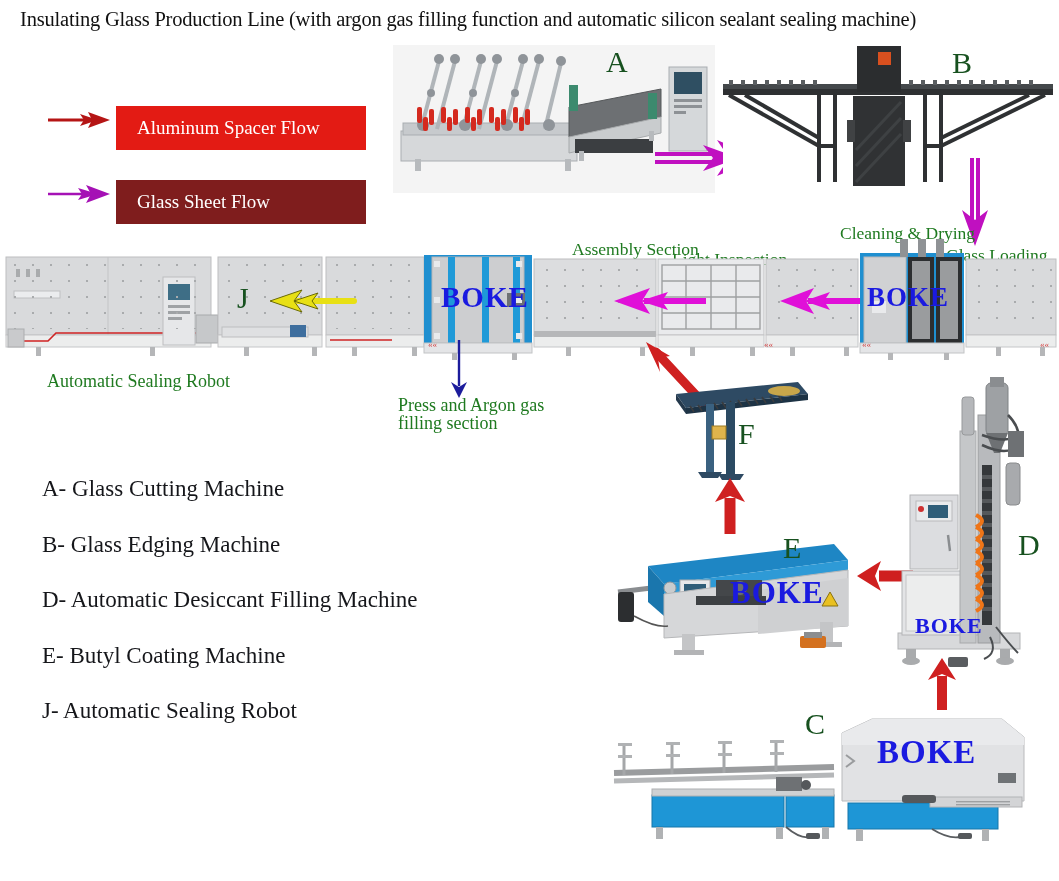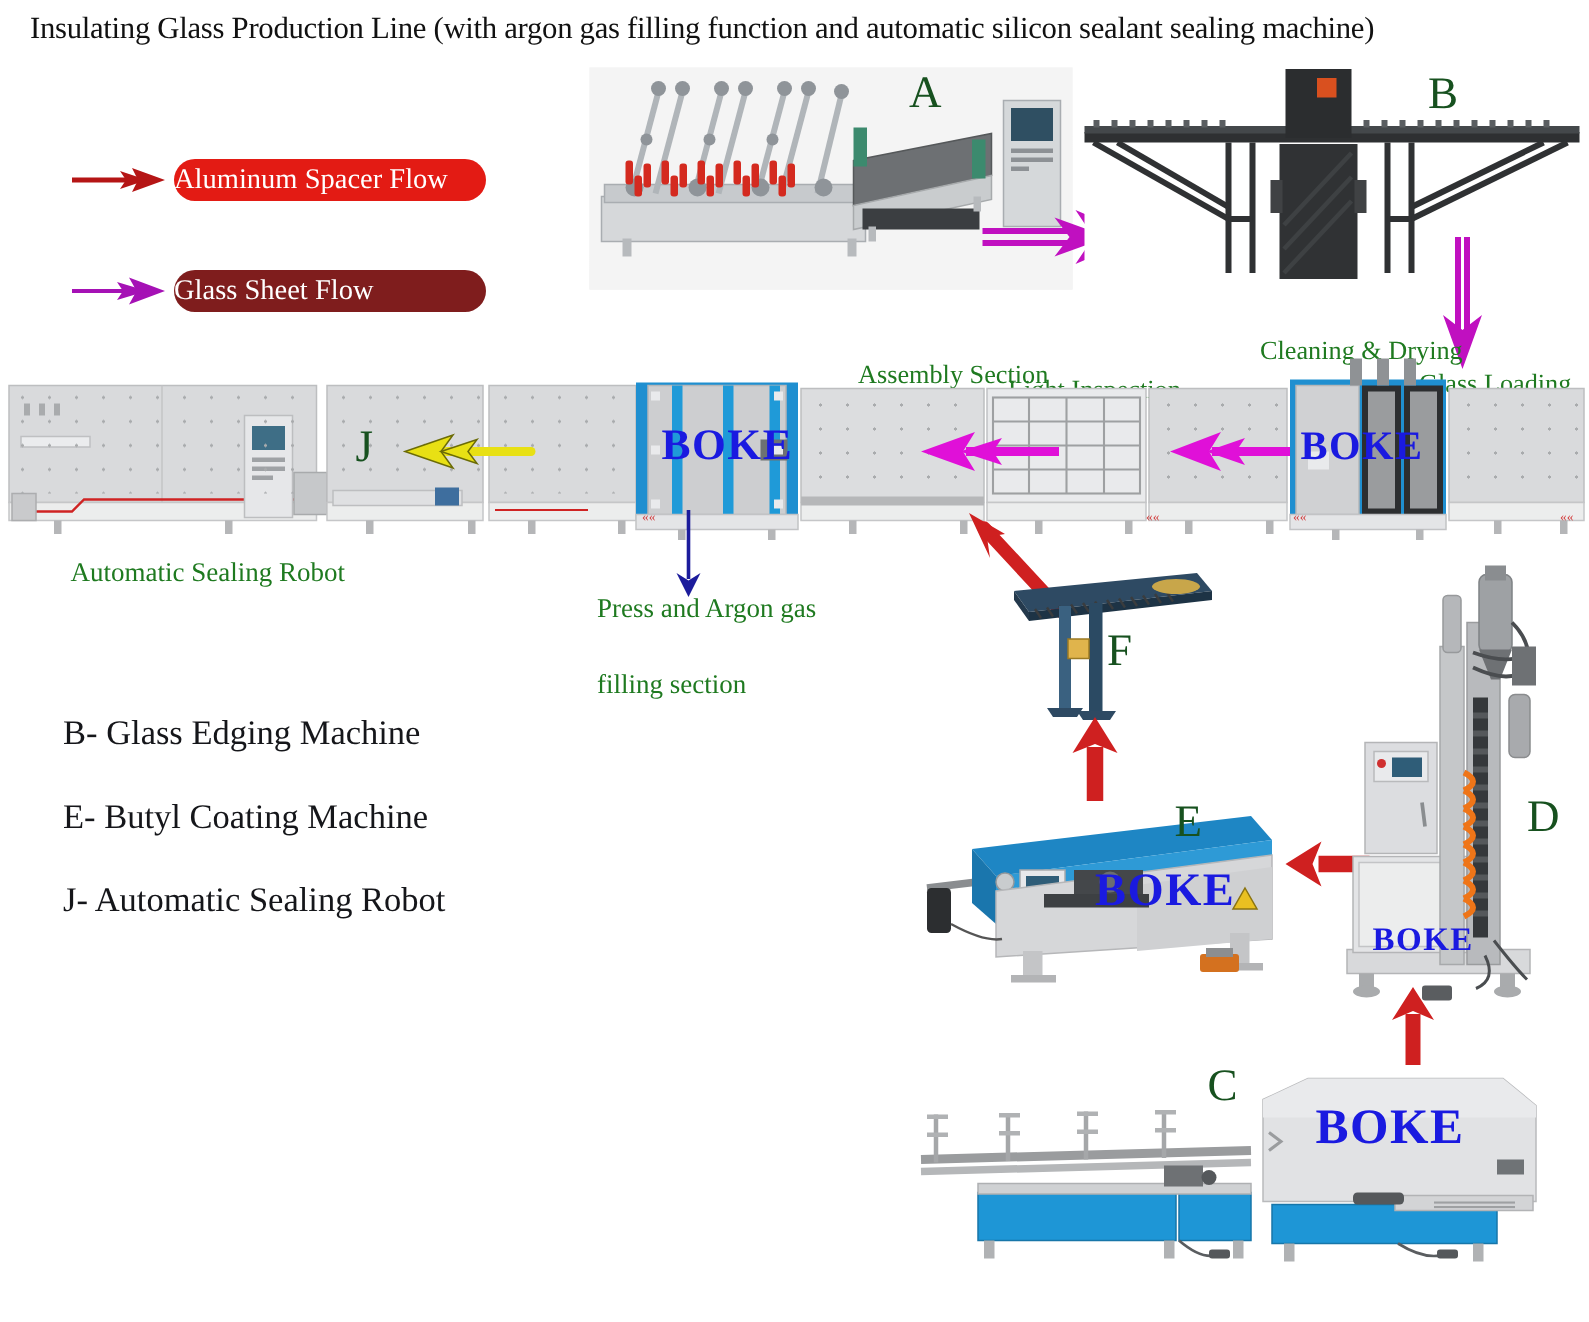--- a/index.html
+++ b/index.html
@@ -5,22 +5,22 @@
   html,body{margin:0;padding:0;background:#fff;}
   body{width:1059px;height:881px;position:relative;overflow:hidden;
        font-family:"Liberation Serif","DejaVu Serif",serif;}
   .abs{position:absolute;}
 
   
   #title{left:20px;top:8px;width:1030px;font-size:20.5px;color:#111;
          letter-spacing:-0.2px;white-space:nowrap;}
 
   
-  .legend-box{height:28px;display:flex;align-items:center;padding:0 0;
-              color:#fff;font-size:19px;white-space:nowrap;border-radius:14px;}
+  .legend-box{height:44px;display:flex;align-items:center;padding:0 21px;
+              color:#fff;font-size:19px;white-space:nowrap;}
   #legend-red-box{left:116px;top:106px;width:208px;background:#e31b14;}
   #legend-mag-box{left:116px;top:180px;width:208px;background:#7f1d1d;}
 
   .leg-arrow{height:24px;width:64px;}
 
   
   .mletter{color:#17511f;font-size:30px;line-height:1;}
 
   
   .green{color:#1f7a20;font-size:17.5px;white-space:nowrap;line-height:1.25;}
@@ -417,21 +417,21 @@
 
 <div class="abs green" style="left:47px;top:370px;font-size:18px;">Automatic Sealing Robot</div>
 
 <div class="abs" style="left:445px;top:340px;">
   <svg width="28" height="60" viewBox="0 0 28 60">
     <path d="M14,0 L14,46" stroke="#1c1c9c" stroke-width="2.4"></path>
     <path d="M14,58 L6,42 L14,47 L22,42 Z" fill="#1c1c9c"></path>
   </svg>
 </div>
 <div class="abs green" style="left:398px;top:394px;font-size:18px;">Press and Argon gas</div>
-<div class="abs green" style="left:398px;top:445px;font-size:18px;">filling section</div>
+<div class="abs green" style="left:398px;top:412px;font-size:18px;">filling section</div>
 
 <div class="abs" style="left:630px;top:336px;">
   <svg width="90" height="76" viewBox="0 0 90 76">
     <path d="M78,72 L26,16" stroke="#cf2020" stroke-width="9" stroke-linecap="round"></path>
     <path d="M16,6 L40,20 L28,22 L30,36 Z" fill="#cf2020"></path>
   </svg>
 </div>
 
 <div class="abs" id="photo-f">
   <svg width="140" height="120" viewBox="0 0 140 120">
@@ -654,16 +654,18 @@
         <path d="M322,114 q16,10 28,8"></path>
     </g>
     <rect x="196" y="118" width="14" height="6" rx="2" fill="#55585b"></rect>
     <rect x="348" y="118" width="14" height="6" rx="2" fill="#55585b"></rect>
   </svg>
 </div>
 <div class="abs boke" style="left:877px;top:734px;font-size:33px;">BOKE</div>
 <div class="abs mletter" style="left:805px;top:709px;">C</div>
 
 <div class="abs" id="machine-list">
+  <div>A- Glass Cutting Machine</div>
   <div>B- Glass Edging Machine</div>
+  <div>D- Automatic Desiccant Filling Machine</div>
   <div>E- Butyl Coating Machine</div>
   <div>J- Automatic Sealing Robot</div>
 </div>
 
 </body></html>

